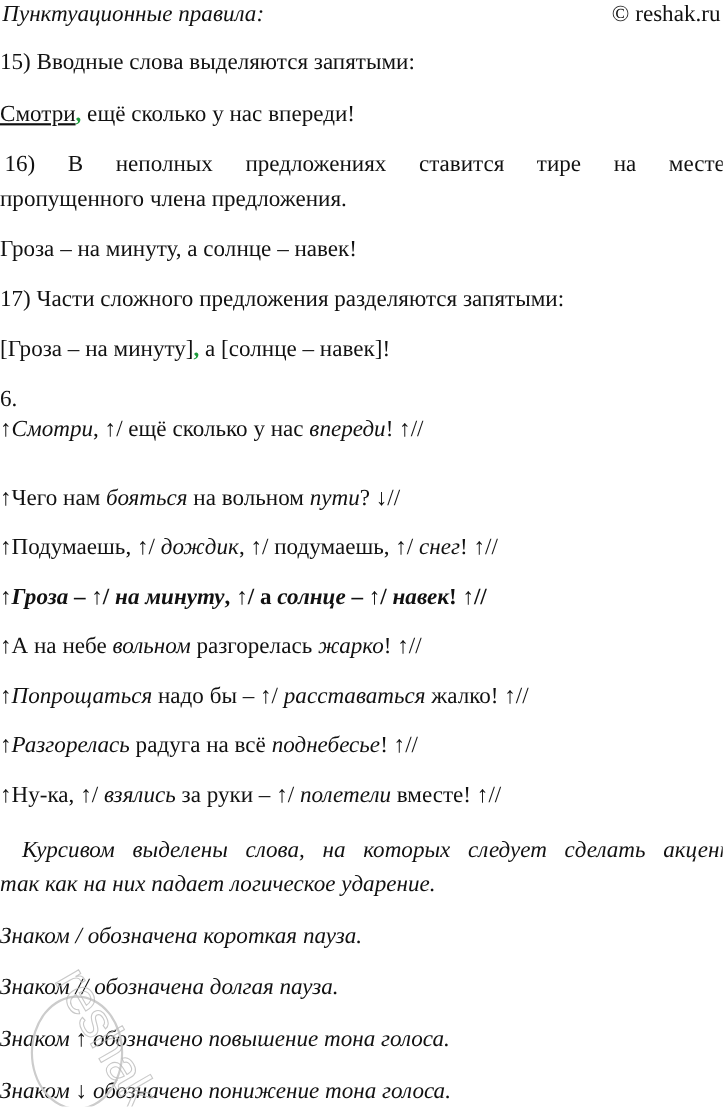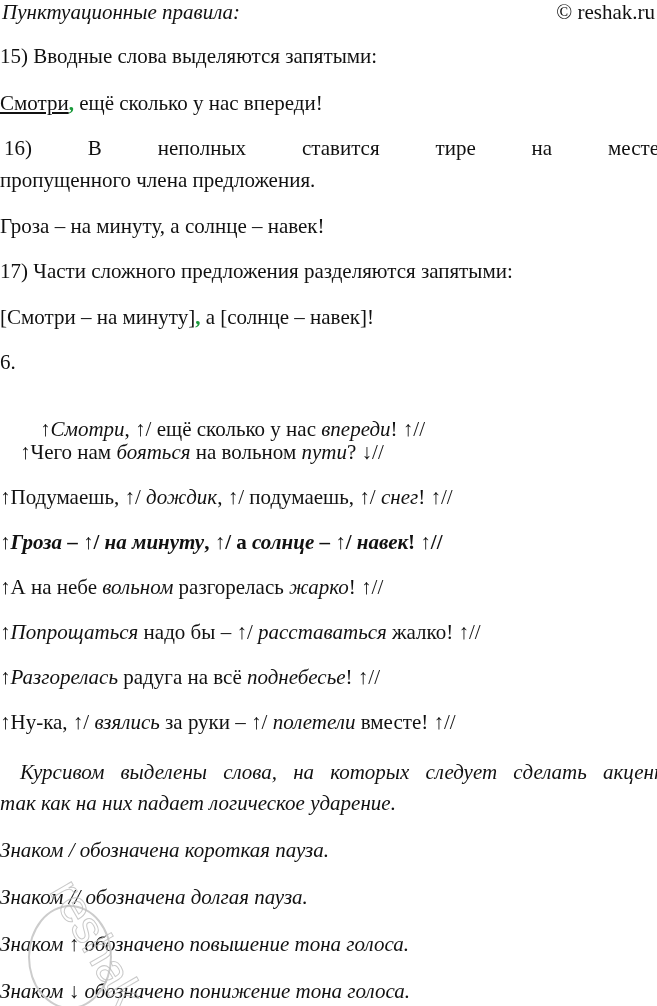--- a/index.html
+++ b/index.html
@@ -36,39 +36,40 @@
 <div class="line" style="top:44px;">15) Вводные слова выделяются запятыми:</div>
 <div class="line" style="top:91px;">
   <span class="ul">Смотри</span><span class="green">,</span><span> ещё сколько у нас впереди!</span>
 </div>
 
 <div class="justify" style="top:136px;" id="r16">
     <div style="display: flex; justify-content: space-between; width: 655px;">
       <span>16)</span>
       <span>В</span>
       <span>неполных</span>
+      <span>предложениях</span>
       <span>ставится</span>
       <span>тире</span>
       <span>на</span>
       <span>месте</span>
     </div>
   </div>
 <div class="line" style="top:168px;">пропущенного члена предложения.</div>
 <div class="line" style="top:214px;">Гроза – на минуту, а солнце – навек!</div>
 
 <div class="line" style="top:259px;">17) Части сложного предложения разделяются запятыми:</div>
 <div class="line" style="top:305px;">
-  <span>[Смотри – на минуту]</span><span class="green">,</span><span> а [солнце – навек]!</span>
+  <span>[Гроза – на минуту]</span><span class="green">,</span><span> а [солнце – навек]!</span>
 </div>
 
 <div class="line" style="top:350px;">6.</div>
 
 <div id="intonation">
-    <div class="line" style="top: 417px; padding-left: 40px;"><span>↑</span><span class="it">Смотри</span><span>, ↑/ ещё сколько у нас </span><span class="it">впереди</span><span>! ↑//</span></div>
-    <div class="line" style="top: 440px; padding-left: 20px;"><span>↑Чего нам </span><span class="it">бояться</span><span> на вольном </span><span class="it">пути</span><span>? ↓//</span></div>
+    <div class="line" style="top: 377px;"><span>↑</span><span class="it">Смотри</span><span>, ↑/ ещё сколько у нас </span><span class="it">впереди</span><span>! ↑//</span></div>
+    <div class="line" style="top: 440px;"><span>↑Чего нам </span><span class="it">бояться</span><span> на вольном </span><span class="it">пути</span><span>? ↓//</span></div>
     <div class="line" style="top: 485px;"><span>↑Подумаешь, ↑/ </span><span class="it">дождик</span><span>, ↑/ подумаешь, ↑/ </span><span class="it">снег</span><span>! ↑//</span></div>
     <div class="line" style="top: 530px; font-weight: bold;"><span>↑</span><span class="it">Гроза</span><span> – ↑/ </span><span class="it">на минуту</span><span>, ↑/ а </span><span class="it">солнце</span><span> – ↑/ </span><span class="it">навек</span><span>! ↑//</span></div>
     <div class="line" style="top: 575px;"><span>↑А на небе </span><span class="it">вольном</span><span> разгорелась </span><span class="it">жарко</span><span>! ↑//</span></div>
     <div class="line" style="top: 620px;"><span>↑</span><span class="it">Попрощаться</span><span> надо бы – ↑/ </span><span class="it">расставаться</span><span> жалко! ↑//</span></div>
     <div class="line" style="top: 665px;"><span>↑</span><span class="it">Разгорелась</span><span> радуга на всё </span><span class="it">поднебесье</span><span>! ↑//</span></div>
     <div class="line" style="top: 710px; text-align: center;"><span>↑Ну-ка, ↑/ </span><span class="it">взялись</span><span> за руки – ↑/ </span><span class="it">полетели</span><span> вместе! ↑//</span></div>
   </div>
 
 <div class="justify it" style="top:760px;padding-left:16px;" id="note1">
     <div style="display: flex; justify-content: space-between; width: 655px;">

